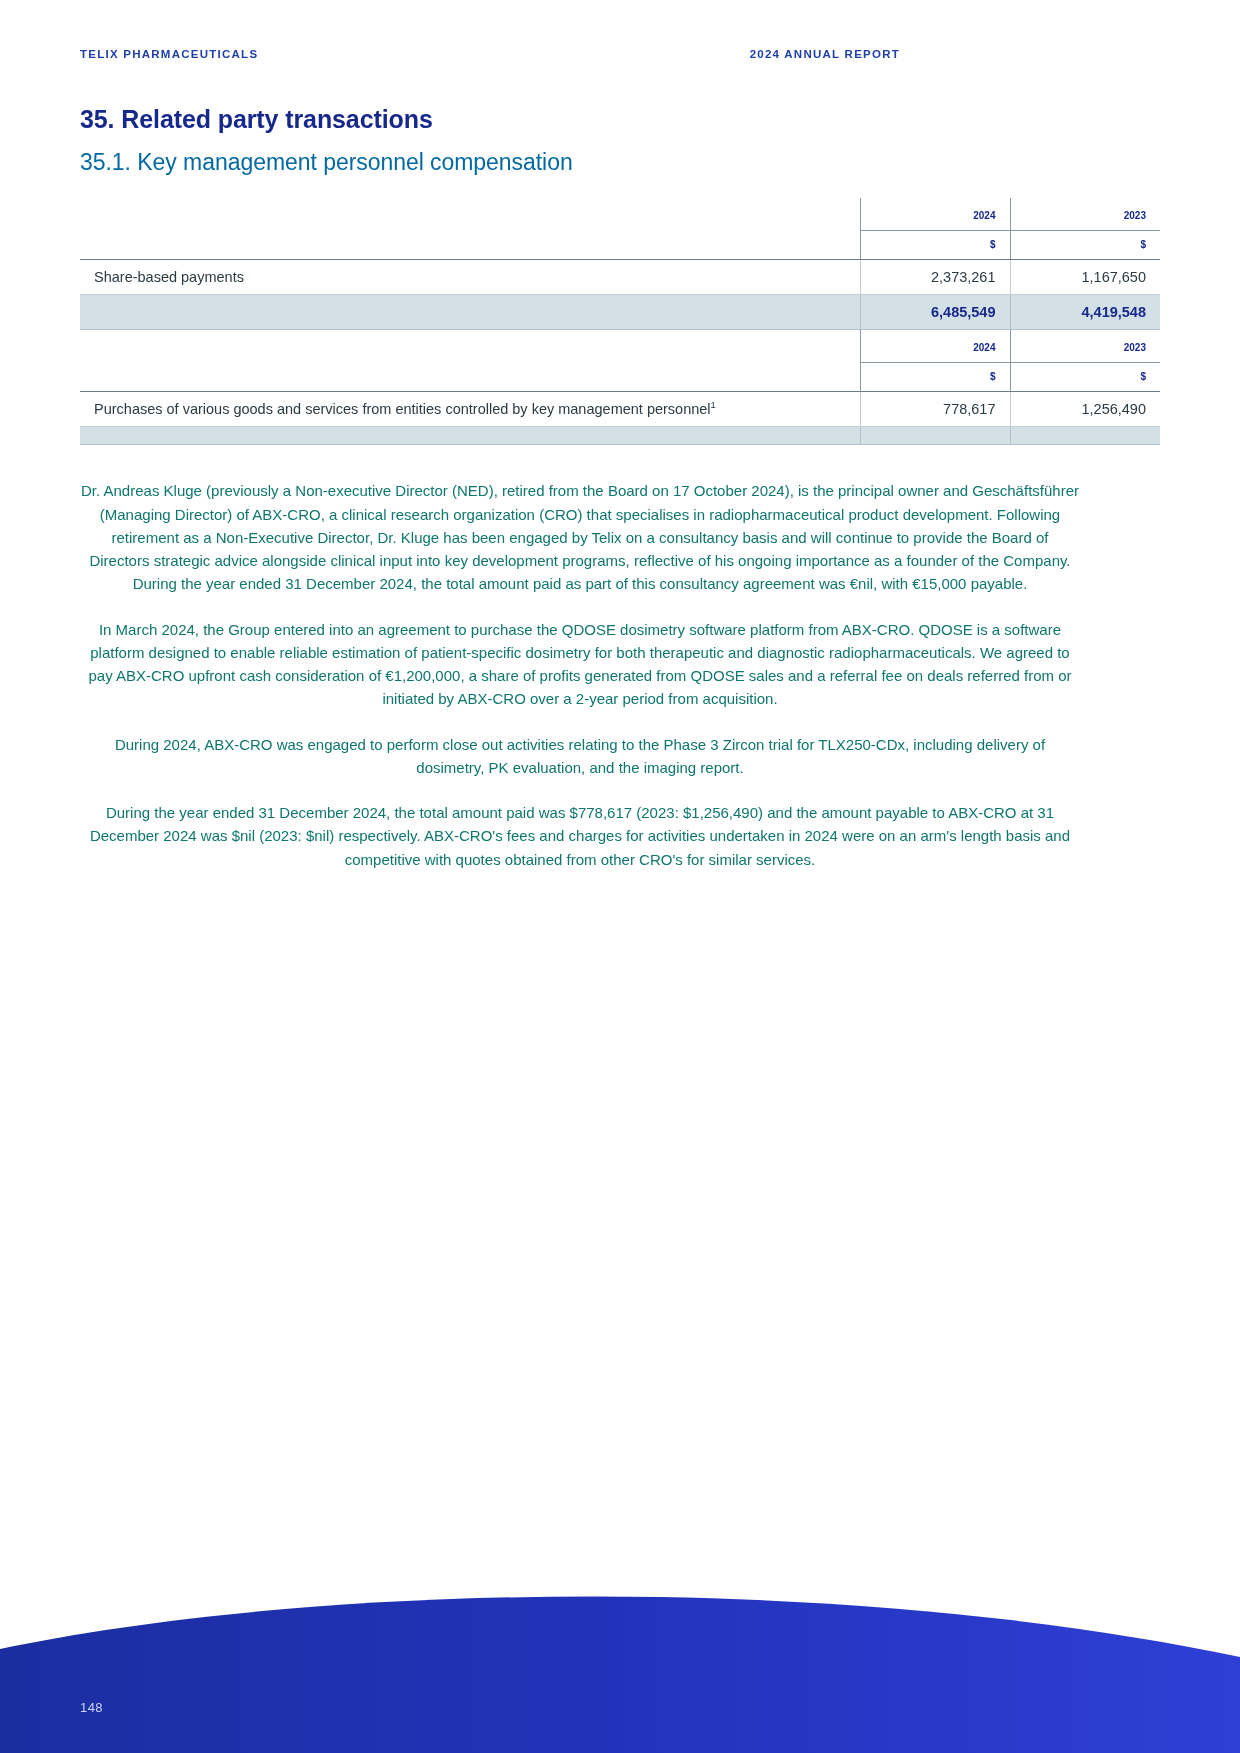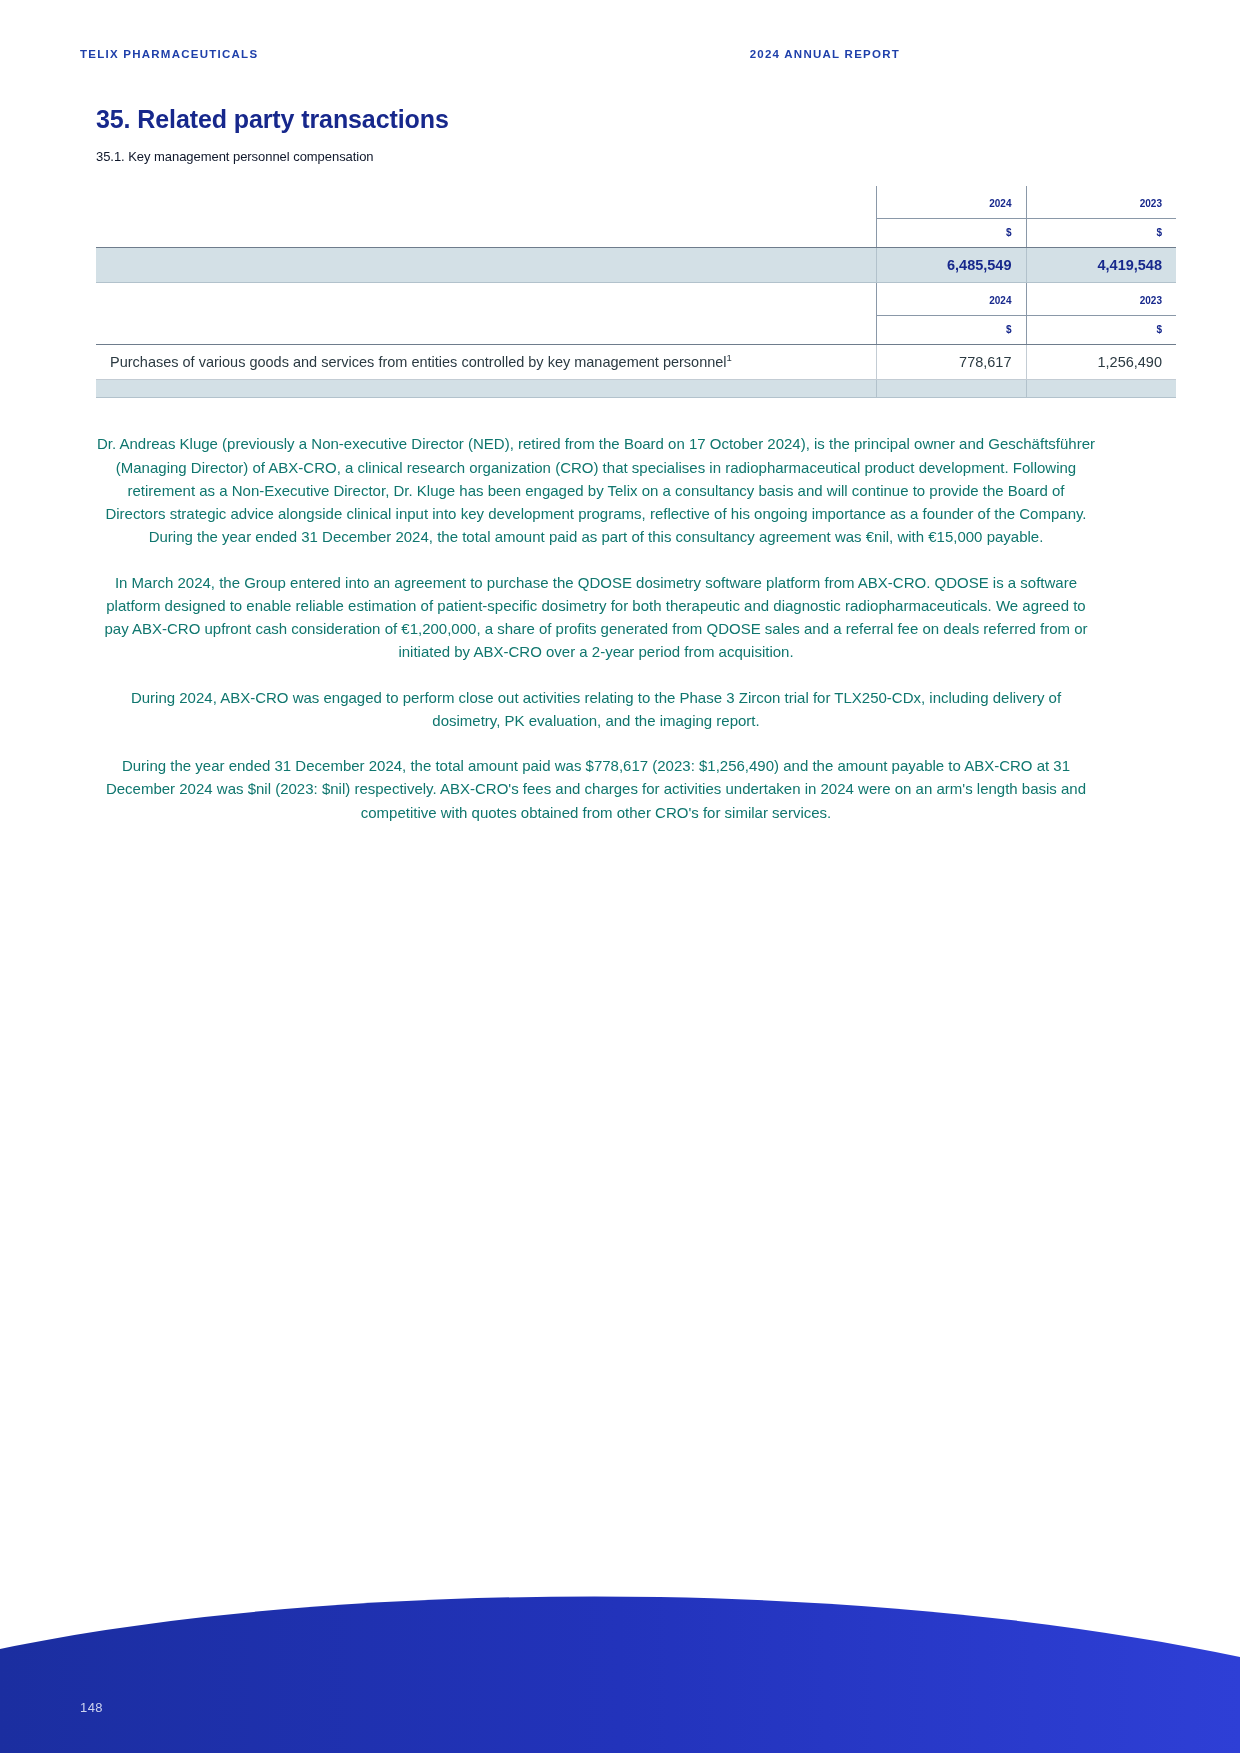--- a/index.html
+++ b/index.html
@@ -34,37 +34,37 @@
     letter-spacing: 1.25px;
     font-weight: 600;
     color: #1e3faa;
   }
   .run-head .right { color: #1e3faa; }
 
   
   .content {
     position: absolute;
     top: 104px;
-    left: 96px;
+    left: 80px;
     width: 1080px;
   }
 
   h1.section-title {
     font-size: 25px;
     line-height: 1.25;
     font-weight: bold;
     color: #17288c;
     margin: 0 0 14px 0;
     letter-spacing: -0.1px;
   }
 
   h2.sub-title {
-    font-size: 13px;
+    font-size: 23px;
     font-weight: 400;
-    color: #0f172a;
+    color: #0369a1;
     margin: 0 0 22px 0;
     letter-spacing: -0.05px;
   }
   h2.sub-title.second { margin-top: 40px; margin-bottom: 24px; }
 
   
   table.fin {
     width: 1080px;
     border-collapse: collapse;
     table-layout: fixed;
@@ -197,20 +197,25 @@
           <th class="num">2024</th>
           <th class="num">2023</th>
         </tr>
         <tr class="hd-unit">
           <th class="blank"></th>
           <th class="num">$</th>
           <th class="num">$</th>
         </tr>
       </thead>
       <tbody>
+        <tr class="data">
+          <td class="label">Share-based payments</td>
+          <td class="num">2,373,261</td>
+          <td class="num">1,167,650</td>
+        </tr>
         <tr class="total">
           <td class="label"></td>
           <td class="num">6,485,549</td>
           <td class="num">4,419,548</td>
         </tr>
       </tbody>
     </table>
 
 
     <table class="fin">

